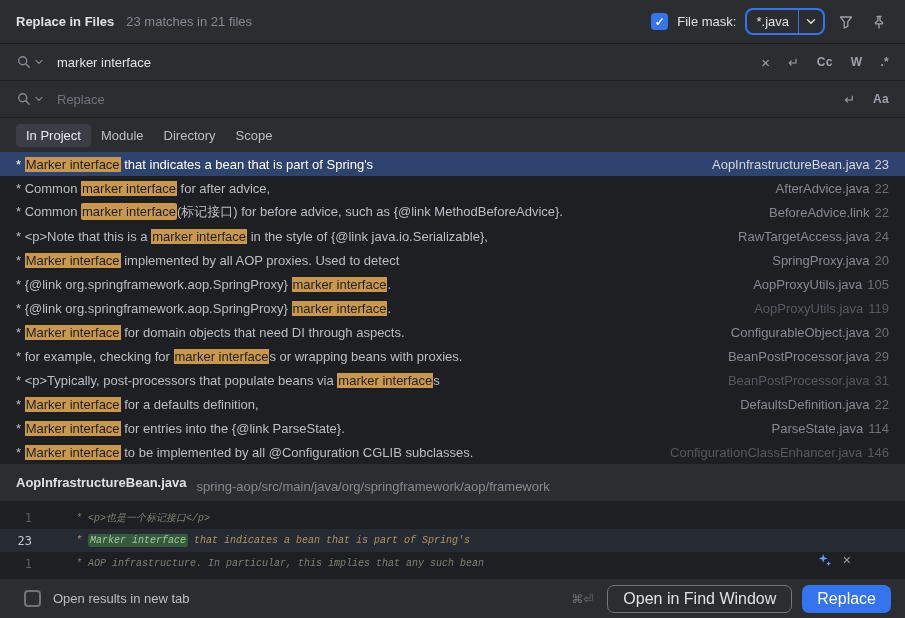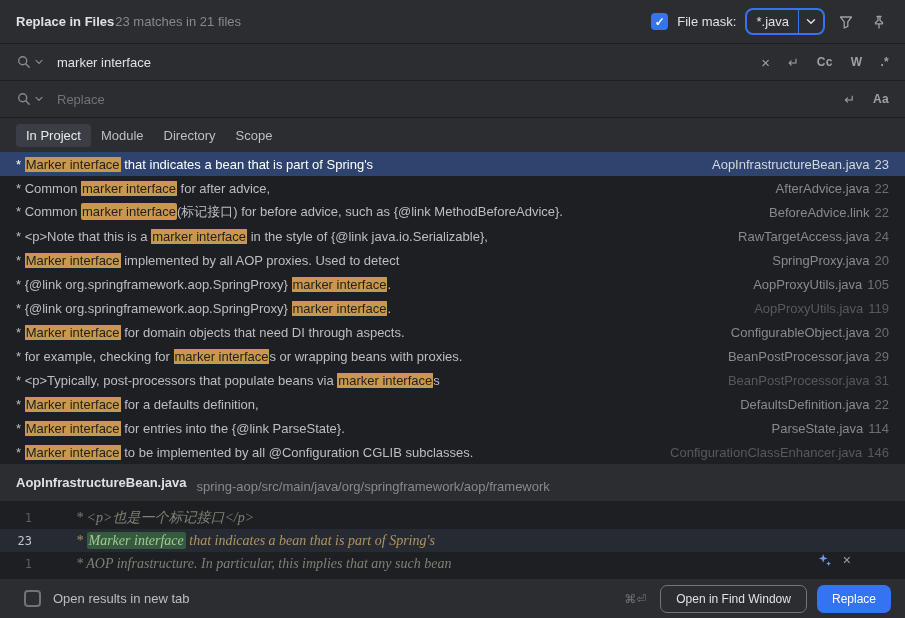--- a/index.html
+++ b/index.html
@@ -5,21 +5,21 @@
   * { margin:0; padding:0; box-sizing:border-box; }
   html,body { width:905px; height:618px; overflow:hidden; background:#1e1f22;
     font-family:"Liberation Sans", sans-serif; }
   .window { width:905px; height:472px; display:flex; flex-direction:column;
     background:#a21caf; color:#dfe1e5; font-size:13px; }
 
   
   .titlebar { height:44px; flex:none; background:#2b2d30; display:flex; align-items:center;
     padding:0 14px 0 16px; border-bottom:1px solid #1e1f22; }
   .title { font-weight:700; color:#dfe1e5; }
-  .summary { color:#868a91; margin-left:1px; }
+  .summary { color:#868a91; margin-left:12px; }
   .mask-group { margin-left:auto; display:flex; align-items:center; gap:9px; }
   .checkbox { width:17px; height:17px; border-radius:4px; display:inline-flex;
     align-items:center; justify-content:center; flex:none; }
   .checkbox.checked { background:#3574f0; color:#fff; font-size:12px; font-weight:700; }
   .checkbox.unchecked { background:transparent; border:2px solid #6f737a; }
   .mask-label { color:#dfe1e5; }
   .combo { display:inline-flex; align-items:center; height:27px; background:#2b2d30;
     border:2px solid #3574f0; border-radius:8px; overflow:hidden; }
   .combo-value { padding:0 9px; color:#dfe1e5; }
   .combo-arrow { display:inline-flex; align-items:center; justify-content:center;
@@ -63,36 +63,36 @@
     align-items:center; gap:10px; padding:0 16px; border-bottom:1px solid #1e1f22;
     white-space:nowrap; overflow:hidden; }
   .preview-file { font-weight:700; color:#dfe1e5; }
   .preview-path { color:#868a91;margin-top:8px; }
 
   
   .editor { height:76px; flex:none; background:#1e1f22; position:relative; padding-top:4px; }
   .code-line { height:23px; display:flex; align-items:center; }
   .gutter { width:46px; flex:none; text-align:right; padding-right:14px; color:#5a5d63;
     font-family:"DejaVu Sans Mono", monospace; font-size:12px; }
-  .code-text { font-family:Liberation Serif, serif; font-size:14px; font-style:italic;
+  .code-text { font-family:Liberation Mono, monospace; font-size:10px; font-style:italic;
     color:#7c8274; white-space:pre; padding-left:30px; }
   .code-line.current { background:#262b33; }
   .code-line.current .gutter { color:#c2c6cc; }
   .code-line.current .code-text { color:#b2945c; }
   .code-match { background:#355b3f; color:#a9c695; border-radius:2px; padding:1px 2px; }
   .editor-widget { position:absolute; right:54px; top:50px; display:flex; align-items:center;
     gap:10px; }
   .editor-widget .ctl.clear { font-size:14px; }
 
   
   .footer { height:40px; flex:none; background:#2b2d30; border-top:1px solid #1e1f22;
     display:flex; align-items:center; padding:0 14px 0 24px; gap:10px; }
   .footer-label { color:#bcbec4; margin-left:2px; }
   .shortcut { margin-left:auto; color:#6f737a; font-size:12px; margin-right:4px; }
-  .btn { height:28px; padding:0 15px; border-radius:7px; font-size:12px;
+  .btn { height:28px; padding:0 15px; border-radius:7px; font-size:16px;
     font-family:"Liberation Sans", sans-serif; cursor:default; }
   .btn.secondary { background:#2b2d30; border:1px solid #71757d; color:#dfe1e5; }
   .btn.primary { background:#3574f0; border:none; color:#ffffff; }
 
   svg { display:block; }
 </style>
 </head>
 <body>
 
 <div class="window">

